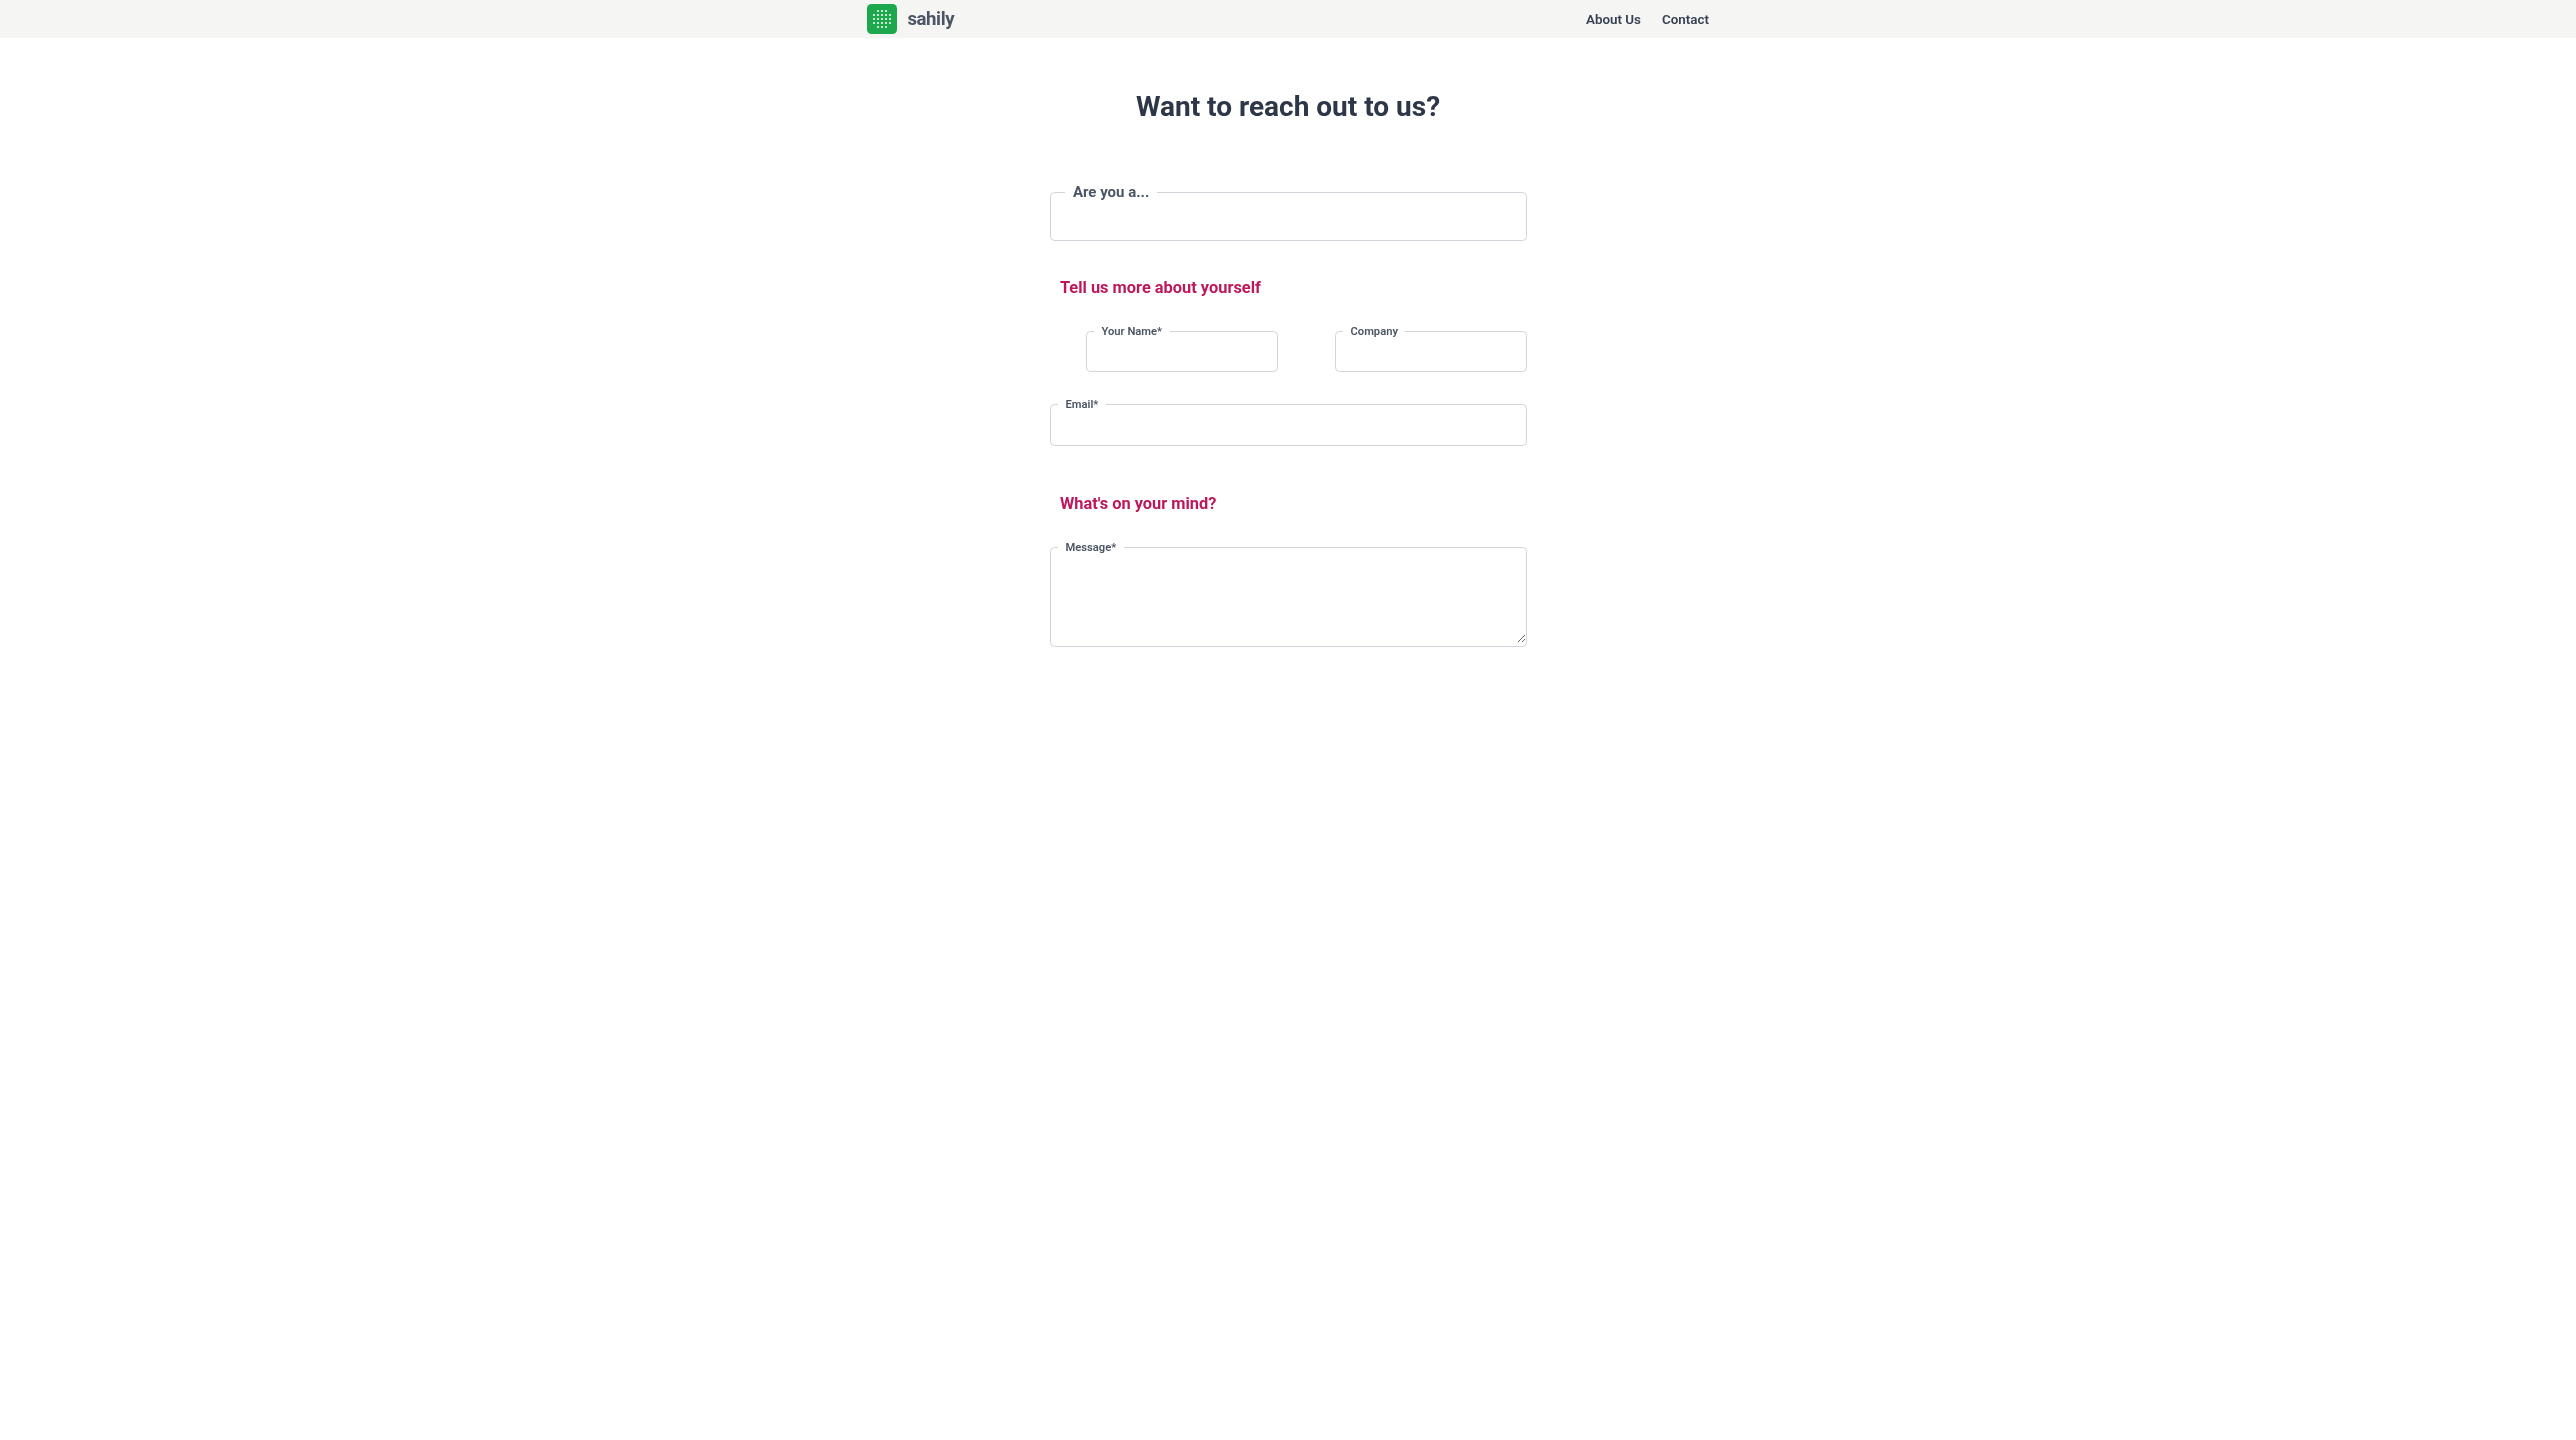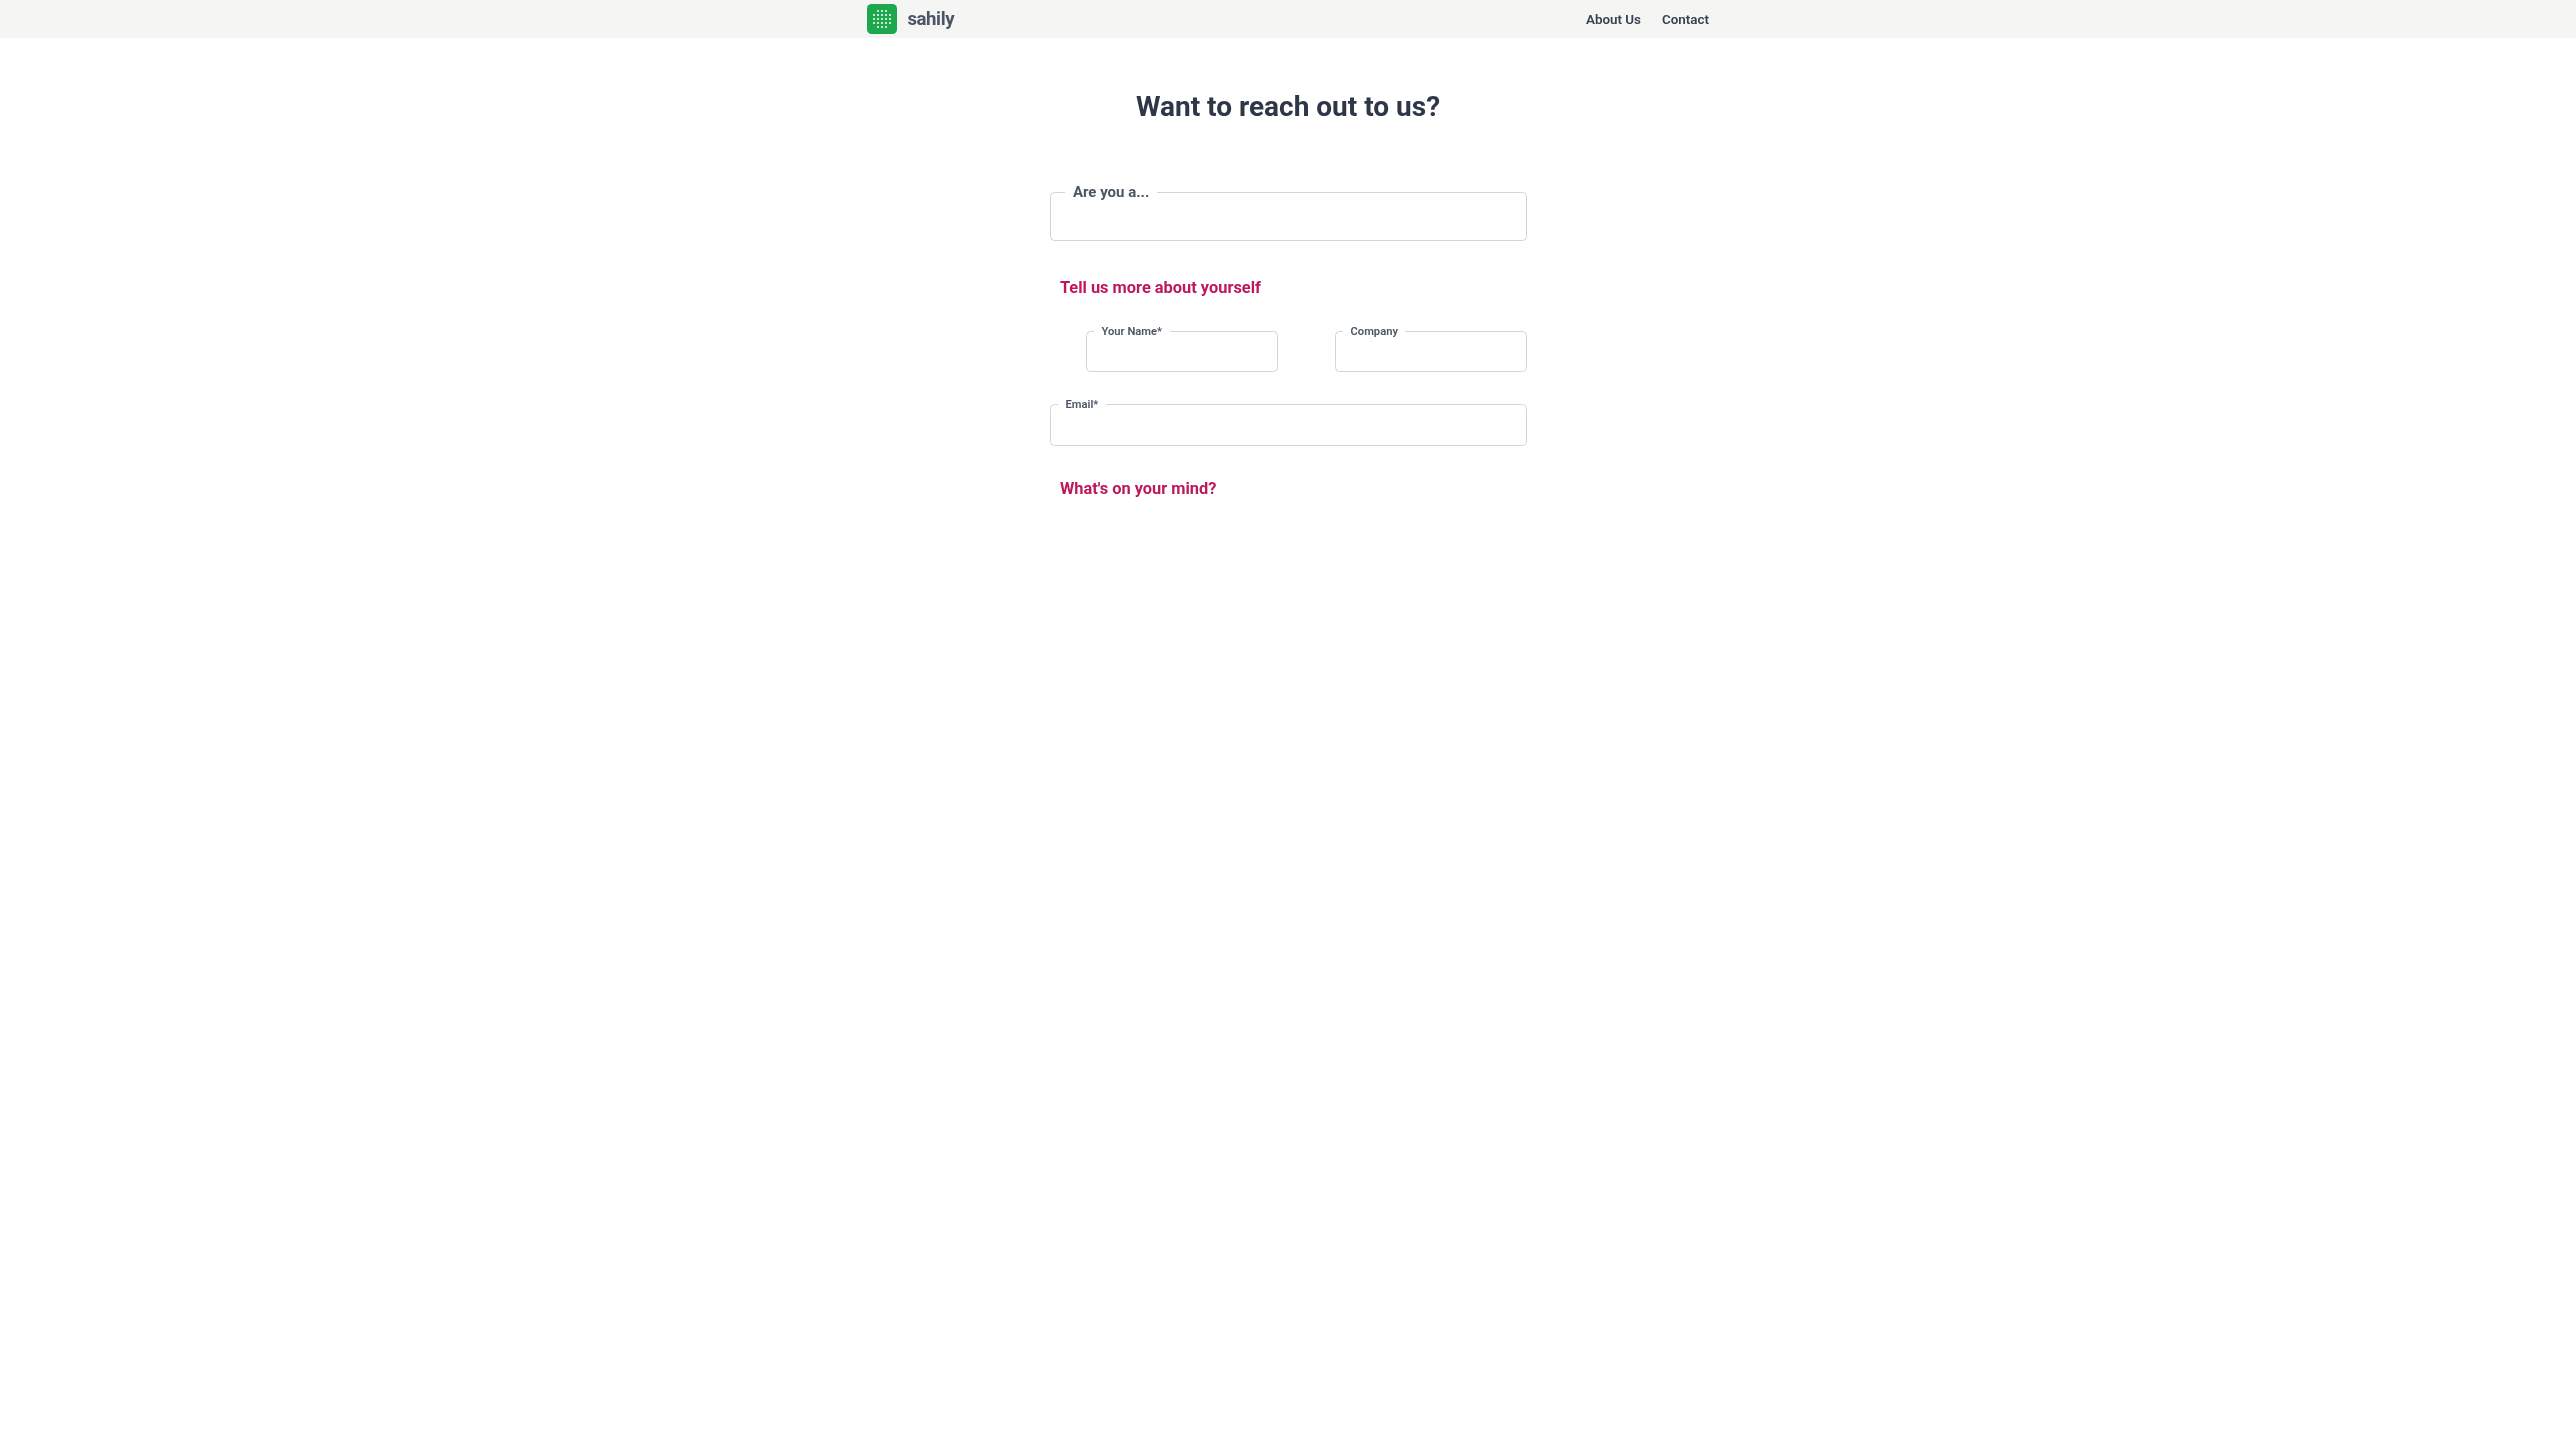--- a/index.html
+++ b/index.html
@@ -169,21 +169,21 @@
     
     .form-field {
       flex: 1;
       position: relative;
       padding-left: 36px;
     }
     
     .form-field-full {
       width: 100%;
       position: relative;
-      margin-bottom: 33px;
+      margin-bottom: 48px;
     }
     
     .field-fieldset {
       border: 0.7px solid #d1d5db;
       border-radius: 4.5px;
       padding: 0;
       position: relative;
     }
     
     .field-legend {
@@ -287,14 +287,20 @@
 
   <div class="form-field-full">
     <fieldset class="field-fieldset">
       <legend class="field-legend">Email*</legend>
       <input type="email" class="field-input" style="">
     </fieldset>
   </div>
 
   <h2 class="section-heading">What's on your mind?</h2>
 
+  <div class="form-field-full">
+    <fieldset class="field-fieldset">
+      <legend class="field-legend">Message*</legend>
+      <textarea class="field-textarea" style=""></textarea>
+    </fieldset>
+  </div>
 </main>
 
 
 </body></html>

